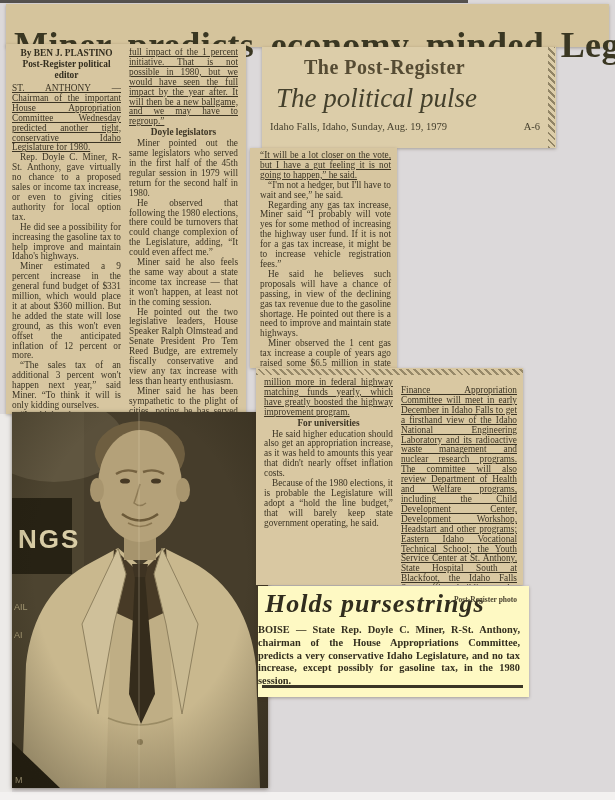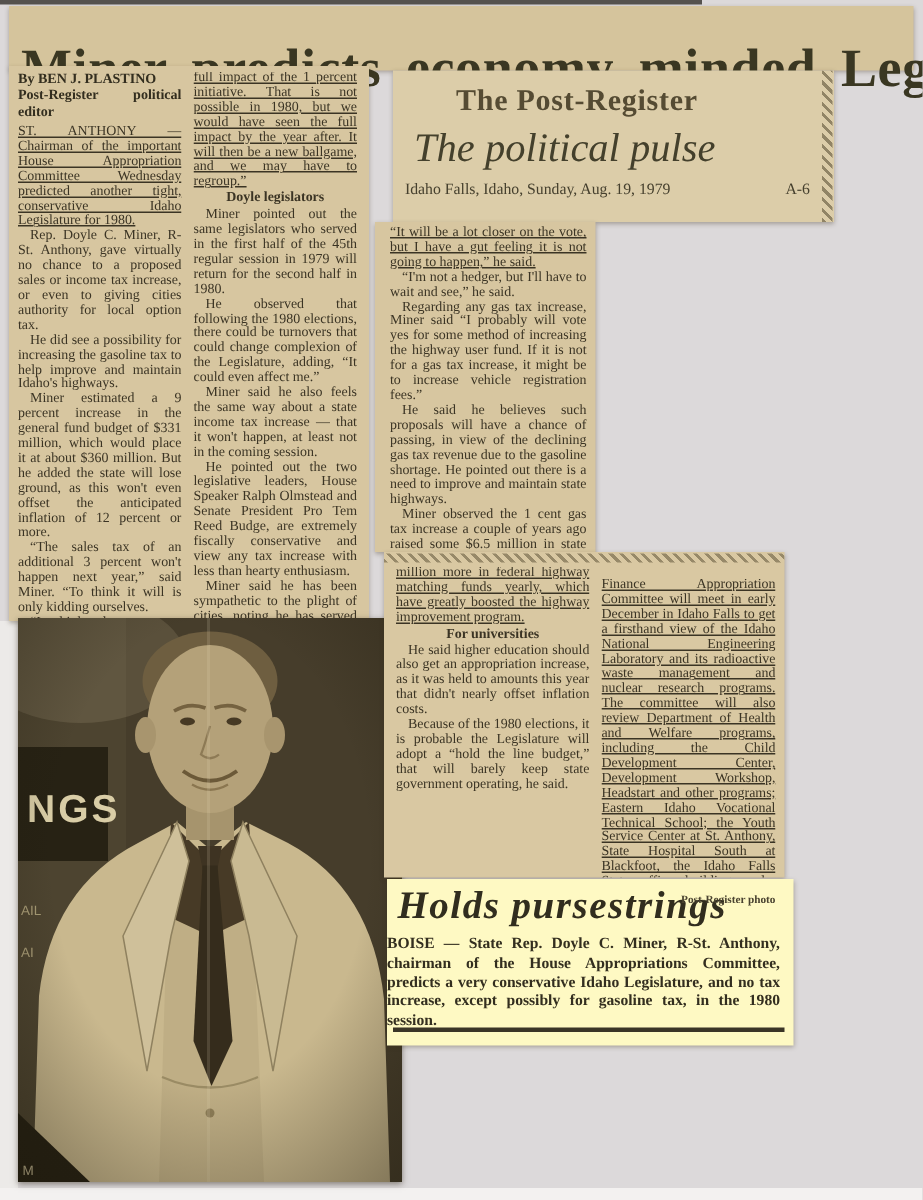--- a/index.html
+++ b/index.html
@@ -21,21 +21,21 @@
   #bottom-white{position:absolute;left:0;top:792px;width:615px;height:8px;background:#f3f1f0;}
   
   .bodytext{font-size:9.3px;line-height:9.9px;color:#3b3424;text-align:justify;}
   .para{text-indent:8px;margin:0;}
   .para.first{text-indent:0;text-decoration:underline;}
   .subhead{text-align:center;font-weight:bold;font-size:9.3px;margin:1px 0;text-indent:0;}
   
   #left-article{left:6px;top:44px;width:240px;height:370px;overflow:hidden;padding:0;}
   #left-article .inner{padding:4px 8px 0 6px;display:flex;gap:8px;}
   #left-article .col{width:112px;overflow:hidden;}
-  .byline-name,.byline-title{font-weight:bold;font-size:9.4px;line-height:11px;color:#332e1f;}
+  .byline-name,.byline-title{font-weight:bold;font-size:9.4px;text-align:center;line-height:11px;color:#332e1f;}
   .byline-block{margin-bottom:3px;}
   
   #masthead{left:262px;top:47px;width:294px;height:101px;background:#dccda9;overflow:hidden;}
   .checker-right::after{content:"";position:absolute;right:1px;top:0;bottom:0;width:7px;
     background:repeating-linear-gradient(45deg,rgba(70,60,35,.5) 0 2px,transparent 2px 5px);}
   #masthead .paper-name{font-size:20px;font-weight:bold;color:#554b33;margin:9px 0 0 42px;letter-spacing:.5px;}
   #masthead .pulse{font-style:italic;font-size:27px;color:#44402c;margin:4px 0 0 14px;}
   #masthead .dateline-row{display:flex;justify-content:space-between;padding:7px 16px 0 8px;font-size:10.5px;color:#46402e;}
   
   #col3-clip{left:250px;top:148px;width:147px;height:220px;overflow:hidden;}

